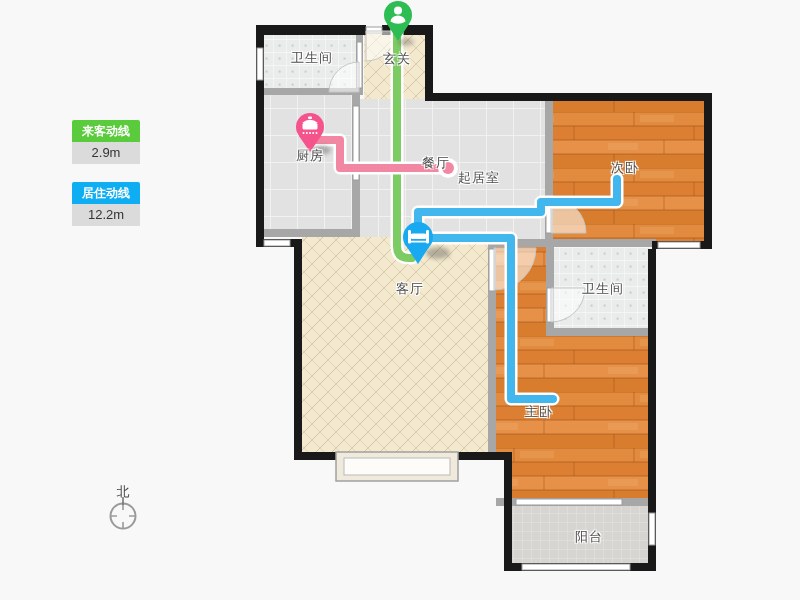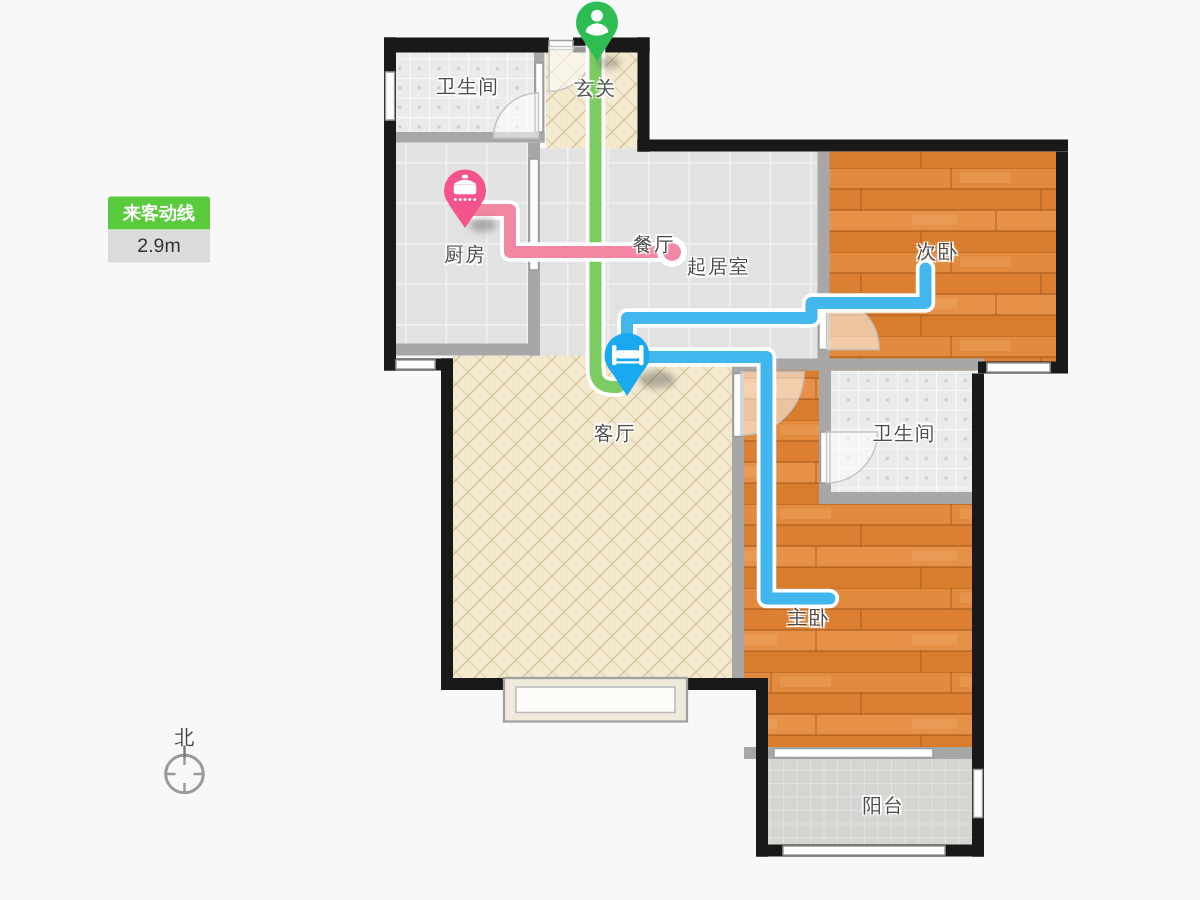--- a/index.html
+++ b/index.html
@@ -196,29 +196,33 @@
 
     <g stroke="#9a9a9a" fill="none">
       <circle cx="123" cy="516" r="12.5" stroke-width="2"></circle>
       <path d="M123,504 V510 M123,522 V528.5 M110.5,516 H117 M129,516 H135.5" stroke-width="1.6"></path>
       <path d="M123,497 V505" stroke="#777" stroke-width="1.6"></path>
     </g>
   </svg>
 
   <div class="rlabel" style="left:312px;top:58px">卫生间</div>
   <div class="rlabel" style="left:397px;top:59px">玄关</div>
-  <div class="rlabel" style="left:310px;top:170px">厨房</div>
+  <div class="rlabel" style="left:310px;top:156px">厨房</div>
   <div class="rlabel" style="left:436px;top:163px">餐厅</div>
   <div class="rlabel" style="left:479px;top:178px">起居室</div>
   <div class="rlabel" style="left:625px;top:168px">次卧</div>
   <div class="rlabel" style="left:410px;top:289px">客厅</div>
   <div class="rlabel" style="left:603px;top:289px">卫生间</div>
   <div class="rlabel" style="left:539px;top:412px">主卧</div>
   <div class="rlabel" style="left:589px;top:537px">阳台</div>
 
-  <div class="legend-block" style="top:131px">
+  <div class="legend-block" style="top:120px">
     <div class="lg-head lg-green">来客动线</div>
     <div class="lg-val">2.9m</div>
   </div>
+  <div class="legend-block" style="top:182px">
+    <div class="lg-head lg-blue">居住动线</div>
+    <div class="lg-val">12.2m</div>
+  </div>
 
   <div class="compass-label" style="left:123px;top:492px">北</div>
 
 </div>
 
 </body></html>

